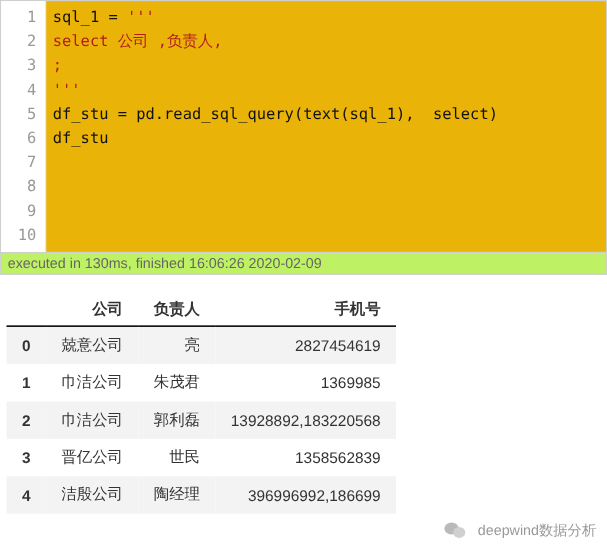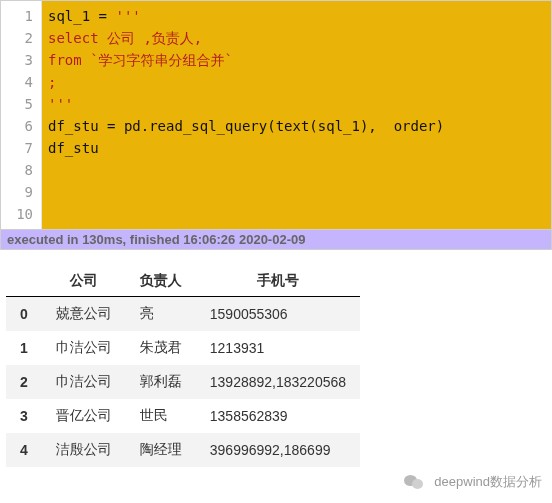--- a/index.html
+++ b/index.html
@@ -37,43 +37,43 @@
 .str { color: #b21e1e; }
 .id  { color: #111; }
 .punc{ color: #111; }
 .status-bar {
   font-family: Arial, sans-serif;
   font-size: 13px;
   color: #666;
   border: 1px solid #cfcfcf;
   border-top: none;
   padding: 2px 6px;
-  background: #c4b5fd;
-  font-weight: bold;
+  background: #bef264;
 }
 .output-area {
   padding: 16px 6px 0 6px;
 }
 table.df {
   border-collapse: collapse;
   font-family: Arial, "Microsoft YaHei", sans-serif;
   font-size: 14px;
 }
 table.df thead th {
   font-weight: bold;
+  text-align: right;
   padding: 6px 14px;
   border-bottom: 1px solid #000;
 }
 table.df tbody th {
   font-weight: bold;
   text-align: right;
   padding: 8px 14px;
 }
 table.df tbody td {
-  text-align: left;
+  text-align: right;
   padding: 8px 14px;
 }
 table.df tbody tr:nth-child(odd) {
   background: #f3f3f3;
 }
 table.df thead tr {
   background: #fff;
 }
 .footer {
   display: flex;
@@ -109,24 +109,23 @@
       <div>5</div>
       <div>6</div>
       <div>7</div>
       <div>8</div>
       <div>9</div>
       <div>10</div>
     </div>
   <div class="code-area">
       <div class="code-line"><span class="id">sql_1</span><span class="punc"> = </span><span class="str">'''</span></div>
       <div class="code-line"><span class="str">select 公司 ,负责人,</span></div>
-      <div class="code-line"><span class="str">from `学习字符串分组合并`</span></div>
       <div class="code-line"><span class="str">;</span></div>
       <div class="code-line"><span class="str">'''</span></div>
-      <div class="code-line"><span class="id">df_stu</span><span class="punc"> = </span><span class="id">pd</span><span class="punc">.</span><span class="id">read_sql_query</span><span class="punc">(</span><span class="id">text</span><span class="punc">(</span><span class="id">sql_1</span><span class="punc">),  </span><span class="id">order</span><span class="punc">)</span></div>
+      <div class="code-line"><span class="id">df_stu</span><span class="punc"> = </span><span class="id">pd</span><span class="punc">.</span><span class="id">read_sql_query</span><span class="punc">(</span><span class="id">text</span><span class="punc">(</span><span class="id">sql_1</span><span class="punc">),  </span><span class="id">select</span><span class="punc">)</span></div>
       <div class="code-line"><span class="id">df_stu</span></div>
     </div>
 </div>
 
 <div class="status-bar">executed in 130ms, finished 16:06:26 2020-02-09</div>
 
 <div class="output-area">
   <table class="df">
     <thead>
         <tr>
@@ -134,27 +133,27 @@
           <th>公司</th>
           <th>负责人</th>
           <th>手机号</th>
         </tr>
       </thead>
     <tbody>
         <tr>
           <th>0</th>
           <td>兢意公司</td>
           <td>亮</td>
-          <td>1590055306</td>
+          <td>2827454619</td>
         </tr>
         <tr>
           <th>1</th>
           <td>巾洁公司</td>
           <td>朱茂君</td>
-          <td>1213931</td>
+          <td>1369985</td>
         </tr>
         <tr>
           <th>2</th>
           <td>巾洁公司</td>
           <td>郭利磊</td>
           <td>13928892,183220568</td>
         </tr>
         <tr>
           <th>3</th>
           <td>晋亿公司</td>

